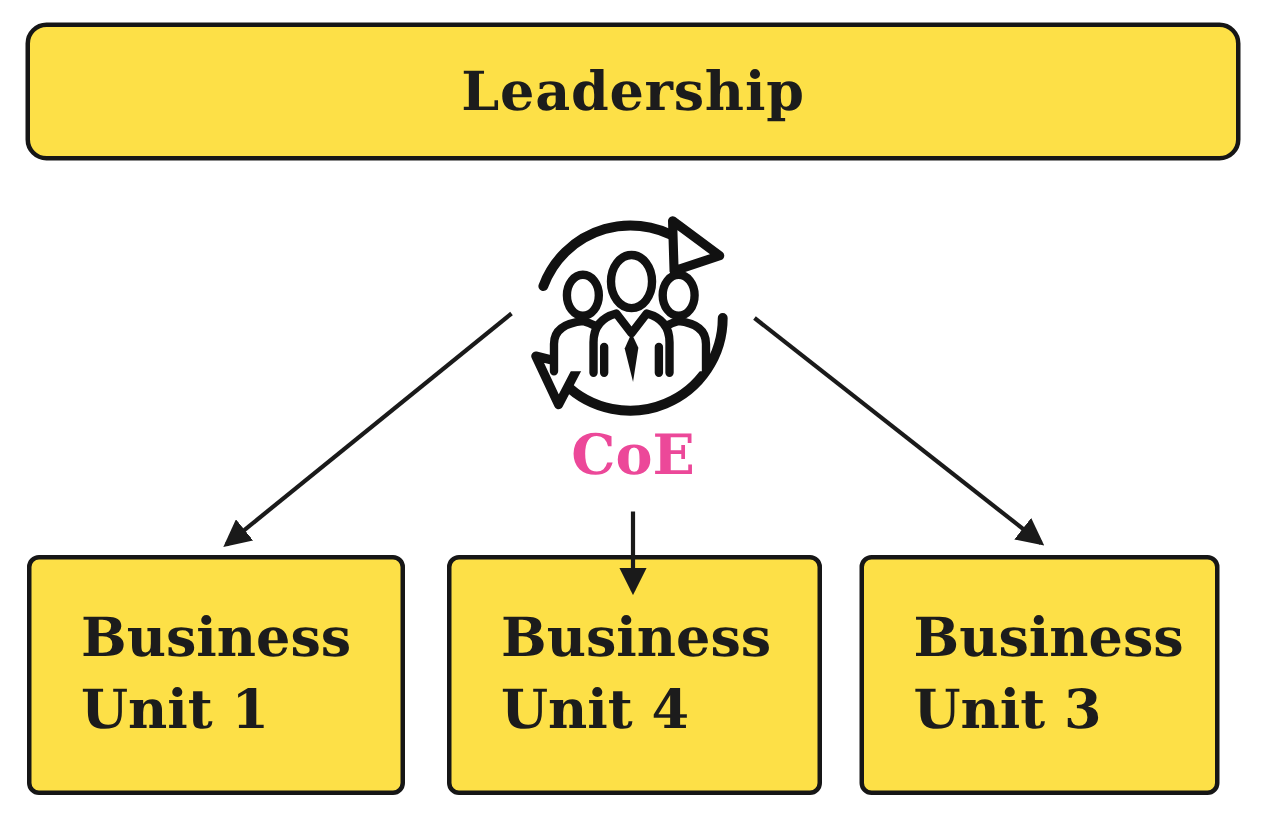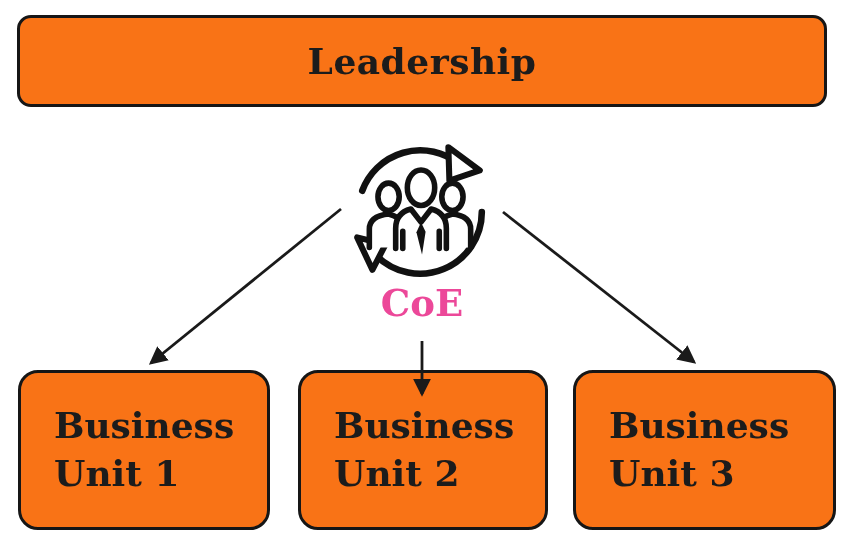--- a/index.html
+++ b/index.html
@@ -7,47 +7,47 @@
     position: relative;
     width: 844px;
     height: 551px;
     background: #ffffff;
     overflow: hidden;
     font-family: "DejaVu Serif", serif;
     color: #1c1c1c;
   }
   .box {
     position: absolute;
-    background: #f97316;
+    background: #fde047;
     border: 3px solid #161616;
     box-sizing: border-box;
   }
   .leadership-box {
     left: 17px; top: 15px;
     width: 810px; height: 92px;
     border-radius: 14px;
     display: flex; align-items: center; justify-content: center;
   }
   .leadership-box .label {
     font-size: 36px; font-weight: bold; letter-spacing: 0.5px;
   }
   .unit-box {
     top: 370px;
     width: 252px; height: 160px;
-    border-radius: 20px;
+    border-radius: 8px;
     display: flex; align-items: center;
     padding-left: 33px;
   }
   .unit-box .label {
     font-size: 36px; font-weight: bold; line-height: 1.32;
     max-width: 200px;
   }
   .unit-1 { left: 18px; }
   .unit-2 { left: 298px; width: 250px; }
-  .unit-3 { left: 573px; width: 263px; }
+  .unit-3 { left: 573px; width: 240px; }
   .coe-icon {
     position: absolute; left: 344px; top: 134px;
     width: 152px; height: 152px;
   }
   .coe-label {
     position: absolute; left: 342px; top: 281px; width: 160px;
     text-align: center;
     font-size: 37px; font-weight: bold; color: #ec4899;
   }
   .connectors {
@@ -91,21 +91,21 @@
     <path d="M 76 87 L 71.5 97 L 77 119 L 80.5 96.5 Z" fill="#111111"></path>
     <path d="M 58 96 L 58 113 M 94 96 L 94 113" stroke="#111111" stroke-width="5.5" stroke-linecap="round"></path>
   </svg>
 
   <div class="coe-label">CoE</div>
 
   <div class="box unit-box unit-1">
     <span class="label">Business Unit 1</span>
   </div>
   <div class="box unit-box unit-2">
-    <span class="label">Business Unit 2</span>
+    <span class="label">Business Unit 4</span>
   </div>
   <div class="box unit-box unit-3">
     <span class="label">Business Unit 3</span>
   </div>
 
   <svg class="connectors" viewBox="0 0 844 551">
     <defs>
       <marker id="arrowhead" viewBox="0 0 10 10" refX="8.5" refY="5" markerWidth="6.5" markerHeight="6.5" orient="auto">
         <path d="M 0 0 L 10 5 L 0 10 z" fill="#1a1a1a"></path>
       </marker>

